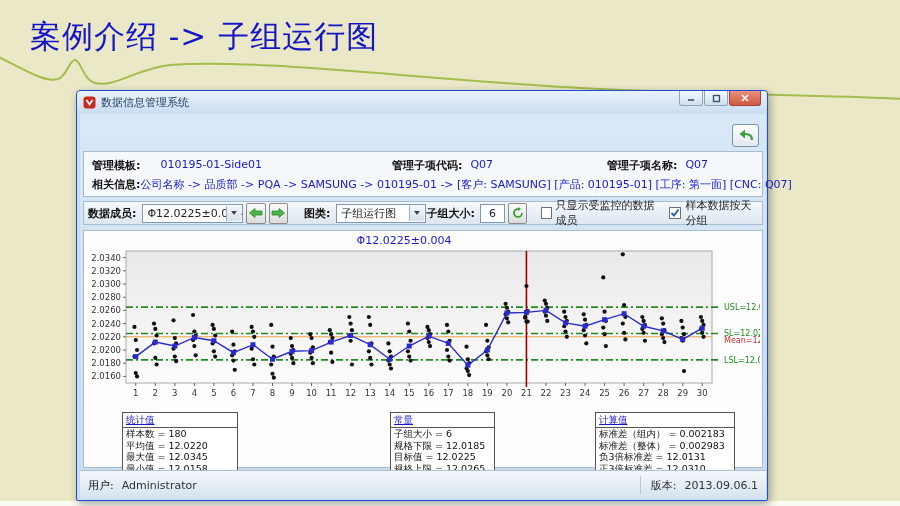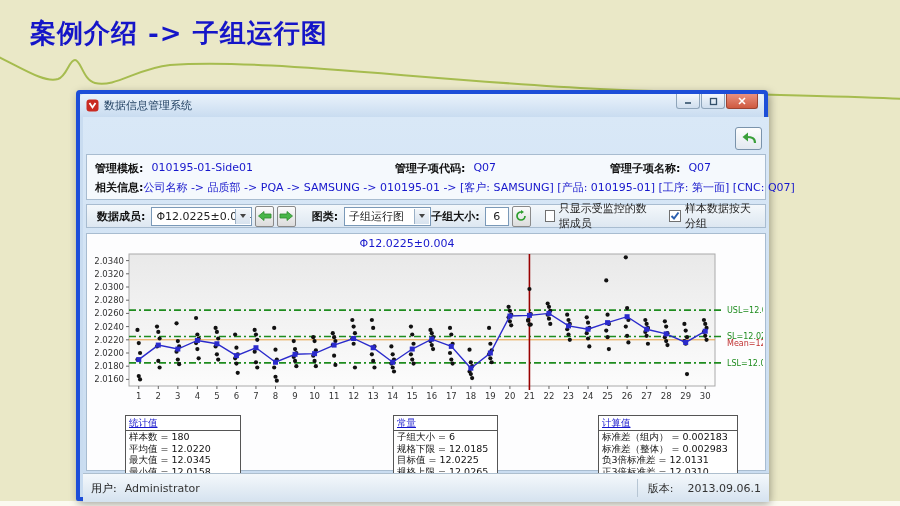--- a/index.html
+++ b/index.html
@@ -1,64 +1,64 @@
 <!DOCTYPE html>
 <html><head>
 <meta charset="utf-8">
 <style>
   * { margin:0; padding:0; box-sizing:border-box; }
   html,body { width:900px; height:506px; }
   body { font-family:"DejaVu Sans","Liberation Sans",sans-serif; overflow:hidden; }
   .slide { position:relative; width:900px; height:506px; background:#EAE8C7; overflow:hidden; }
   .slide-bottom-strip { position:absolute; left:0; bottom:0; width:900px; height:5px; background:#FBFAF0; }
   .squiggle { position:absolute; left:0; top:0; width:900px; height:120px; }
-  .slide-title { position:absolute; left:30px; top:16px; font-size:26px; font-weight:bold; color:#1515C8; font-family:"DejaVu Serif","Liberation Serif",serif; letter-spacing:1px; }
+  .slide-title { position:absolute; left:30px; top:16px; font-size:31px; font-weight:normal; color:#1515C8; font-family:"DejaVu Serif","Liberation Serif",serif; letter-spacing:1px; }
 
   
-  .window { position:absolute; left:76px; top:90px; width:692px; height:411px; background:#C9DCF0; border:4px solid #1d4ed8; border-radius:4px 4px 2px 2px; box-shadow:2px 3px 8px rgba(0,0,0,.35); }
+  .window { position:absolute; left:76px; top:90px; width:692px; height:411px; background:#C9DCF0; border:1px solid #1d4ed8; border-radius:4px 4px 2px 2px; box-shadow:2px 3px 8px rgba(0,0,0,.35); }
   .titlebar { position:absolute; left:0; top:0; width:100%; height:23px; background:linear-gradient(#E9F2FB,#C9DCF0); border-radius:4px 4px 0 0; display:flex; align-items:center; padding:0 6px; }
   .appicon { width:13px; height:13px; margin-right:5px; }
   .apptitle { font-size:11px; color:#1a3a5c; }
   .winbtns { position:absolute; right:6px; top:0; display:flex; }
   .winbtn { width:24px; height:15px; border:1px solid #8fa5ba; border-top:none; border-radius:0 0 3px 3px; background:linear-gradient(#f4f8fc,#cfdeee); display:flex; align-items:center; justify-content:center; margin-left:1px; }
   .winbtn.close { width:32px; background:linear-gradient(#e89180,#cf5a41); border-color:#9c4433; }
 
   .content { position:absolute; left:3px; top:23px; width:686px; height:385px; background:linear-gradient(#D9E8F7,#C9DCF0); }
 
   .return-btn { position:absolute; left:655px; top:33px; width:27px; height:23px; background:linear-gradient(#fdfdfd,#e2e9f0); border:1px solid #7a93ab; border-radius:3px; display:flex; align-items:center; justify-content:center; }
 
   .panel { position:absolute; background:#F5F9FD; border:1px solid #A8BCD0; }
   .info-panel { left:6px; top:60px; width:680px; height:46px; font-size:11px; padding:4px 8px; }
   .info-row { display:flex; height:19px; align-items:center; }
   .lbl { color:#111; font-weight:bold; white-space:nowrap; }
   .val { color:#1717CC; margin-left:8px; white-space:nowrap; }
-  .info-col1 { width:300px; display:flex; }
+  .info-col1 { width:300px; display:flex;gap:12px; }
   .info-col2 { width:215px; display:flex; }
   .info-col3 { display:flex; }
 
-  .toolbar { left:6px; top:110px; width:680px; height:24px; background:linear-gradient(#F4F8FB,#DDE7F1); display:flex; align-items:center; font-size:11px; padding:0 10px; }
+  .toolbar { left:6px; top:110px; width:680px; height:24px; background:linear-gradient(#F4F8FB,#DDE7F1); display:flex; align-items:center; font-size:11px; padding:0 4px; }
   .dropdown { height:19px; background:#fff; border:1px solid #7a99b8; display:flex; align-items:center; position:relative; padding-left:4px; color:#222; }
   .dd-arrow { position:absolute; right:1px; top:1px; bottom:1px; width:15px; background:linear-gradient(#f2f6fa,#d7e2ee); border-left:1px solid #9ab0c6; display:flex; align-items:center; justify-content:center; }
   .tri { width:0; height:0; border-left:3.5px solid transparent; border-right:3.5px solid transparent; border-top:4px solid #444; }
   .tool-btn { width:23px; height:21px; background:linear-gradient(#fbfbfb,#dcdcdc); border:1px solid #8a8a8a; border-radius:2px; display:flex; align-items:center; justify-content:center; margin-left:3px; }
   .num-input { width:30px; height:19px; background:#fff; border:1px solid #7a99b8; font-size:11px; text-align:center; color:#222; display:flex; align-items:center; justify-content:center; }
   .checkbox { width:12px; height:12px; background:#fff; border:1px solid #707070; display:inline-flex; align-items:center; justify-content:center; }
   .cb-label { margin-left:4px; color:#222; }
 
   .chart-panel { left:6px; top:139px; width:680px; height:238px; background:#FDFDFE; }
   .chart-title { position:absolute; left:0; top:3px; width:640px; text-align:center; font-size:11px; color:#1717CC; }
   #run-chart { position:absolute; left:8px; top:14px; }
   .sel-text { position:absolute; left:0; top:168px; width:630px; text-align:right; font-size:9.5px; color:#1717CC; }
 
   .statbox { position:absolute; background:#fff; border:1px solid #555; font-size:9.5px; color:#111; }
   .statbox .sb-title { color:#1717CC; text-decoration:underline; padding:1px 3px 0 3px; border-bottom:1px solid #555; }
   .statbox .sb-row { padding:0 3px; line-height:11.5px; white-space:nowrap; }
 
   .statusbar { position:absolute; left:3px; top:379px; width:686px; height:29px; background:linear-gradient(#F4F8FB,#D5E2EF); border-top:1px solid #aebfce; display:flex; align-items:center; font-size:11px; color:#333; padding:0 8px; }
-  .status-right { margin-left:auto; display:flex; align-items:center; border-left:1px solid #b7c6d4; padding-left:10px; height:18px;gap:6px; }
+  .status-right { margin-left:auto; display:flex; align-items:center; border-left:1px solid #b7c6d4; padding-left:10px; height:18px; }
   .status-val { margin-left:8px; color:#333; }
 </style>
 </head>
 <body>
 
 <div class="slide">
   <svg class="squiggle" viewBox="0 0 900 120">
     <path d="M -5 55 C 25 70 45 83 58 79 C 67 76 69 60 75 60 C 81 60 83 80 95 83 C 115 88 138 68 170 65 C 260 58 420 80 600 89 C 740 95 850 96 905 99" fill="none" stroke="#A6BC4F" stroke-width="2"></path>
   </svg>
   <h1 class="slide-title">案例介绍 -&gt; 子组运行图</h1>

